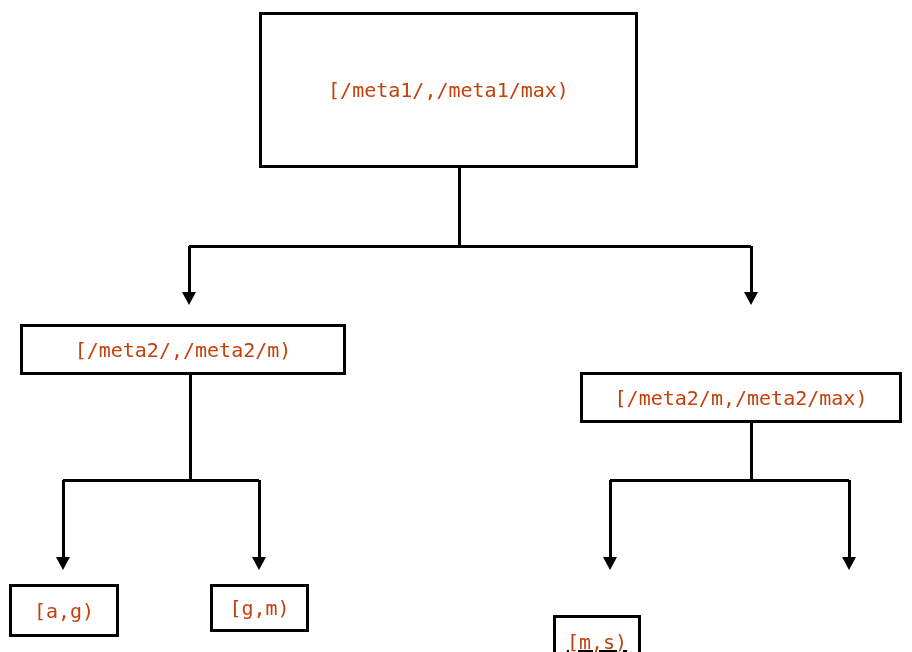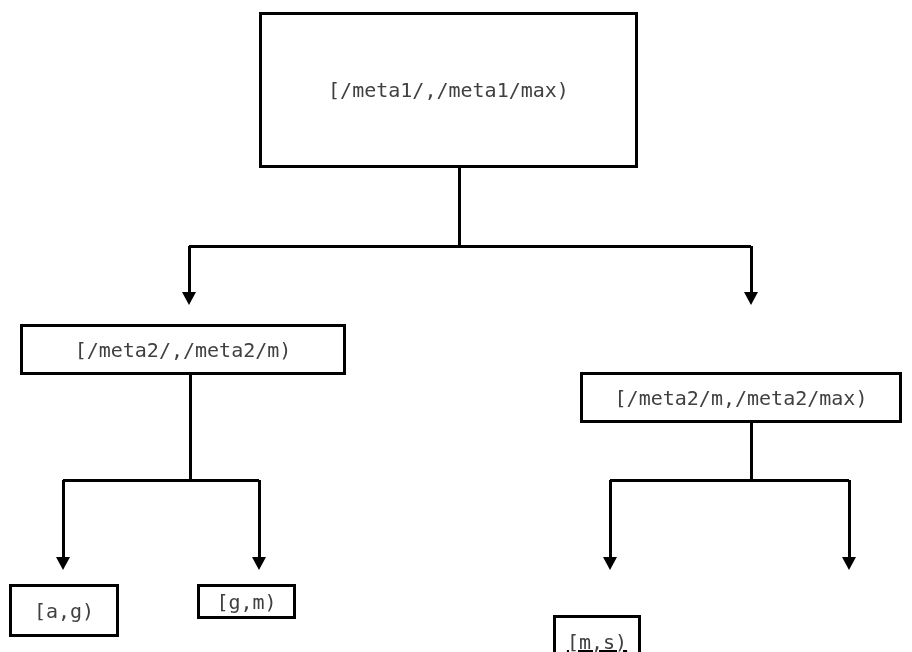--- a/index.html
+++ b/index.html
@@ -31,21 +31,21 @@
     position: absolute;
     box-sizing: border-box;
     background: #ffffff;
     display: flex;
     align-items: center;
     justify-content: center;
     text-align: center;
   }
   .node-label {
     font-family: "DejaVu Sans Mono", "Liberation Mono", monospace;
-    color: #404040;
+    color: #c2410c;
     white-space: pre;
     letter-spacing: 0px;
     line-height: 1;
     text-align: right;
   }
   .root-label { font-size: 20px; }
   .mid-label  { font-size: 20px; }
   .leaf-label { font-size: 20px; }
 </style>
 </head>
@@ -87,21 +87,21 @@
   </div>
 
   <div class="node-box" style="left: 580px; top: 324px; width: 322px; height: 51px; border: 3px solid rgb(0, 0, 0); margin-top: 48px;">
     <span class="node-label mid-label">[/meta2/m,/meta2/max)</span>
   </div>
 
   <div class="node-box" style="left: 9px; top: 584px; width: 110px; height: 53px; border: 3px solid rgb(0, 0, 0);">
     <span class="node-label leaf-label">[a,g)</span>
   </div>
 
-  <div class="node-box" style="left: 197px; top: 584px; width: 99px; height: 35px; border: 3px solid rgb(0, 0, 0);">
+  <div class="node-box" style="left: 210px; top: 584px; width: 99px; height: 48px; border: 3px solid rgb(0, 0, 0);">
     <span class="node-label leaf-label">[g,m)</span>
   </div>
 
   <div class="node-box" style="left: 553px; top: 615px; width: 88px; height: 53px; border: 3px solid rgb(0, 0, 0); text-decoration: underline;">
     <span class="node-label leaf-label">[m,s)</span>
   </div>
 
 
 </div>
 

